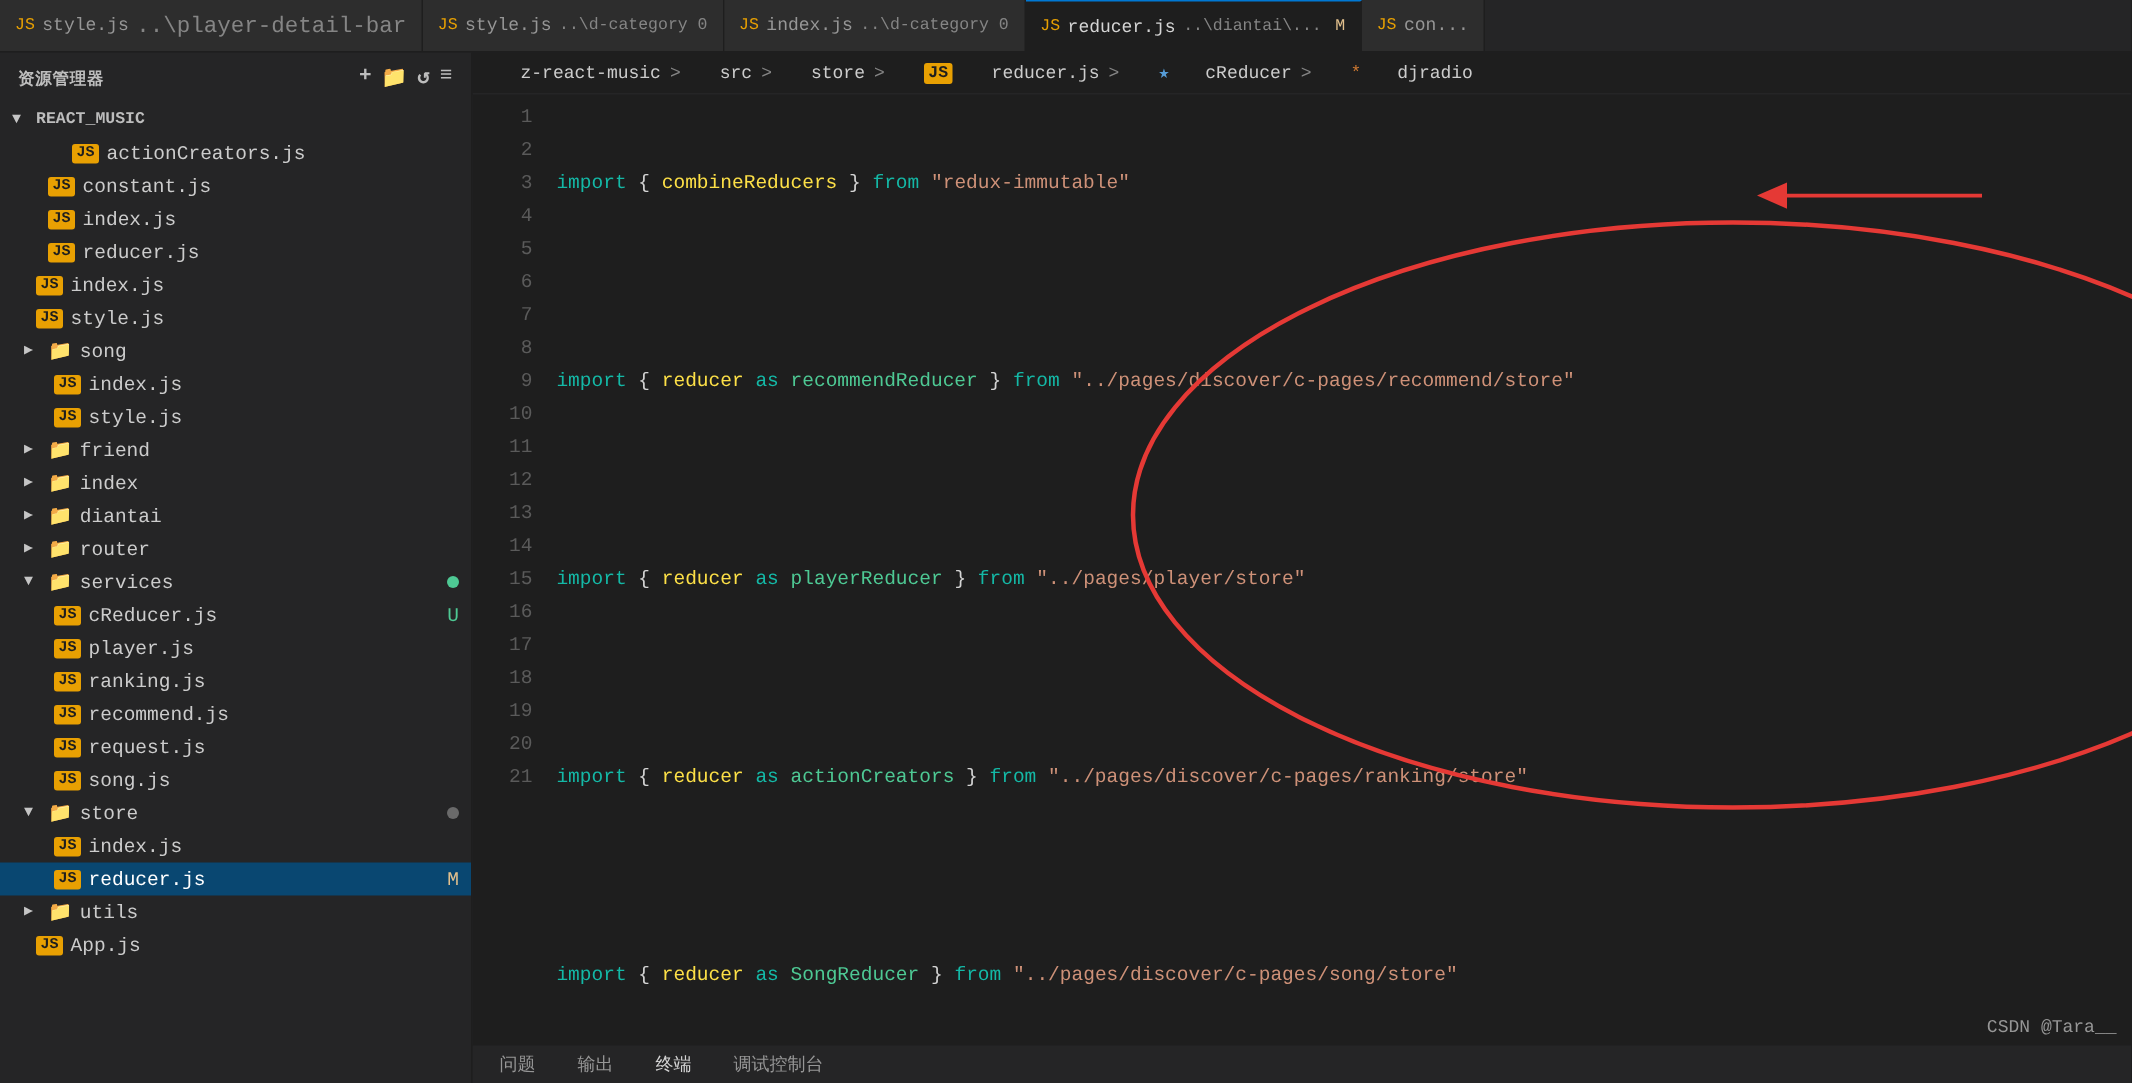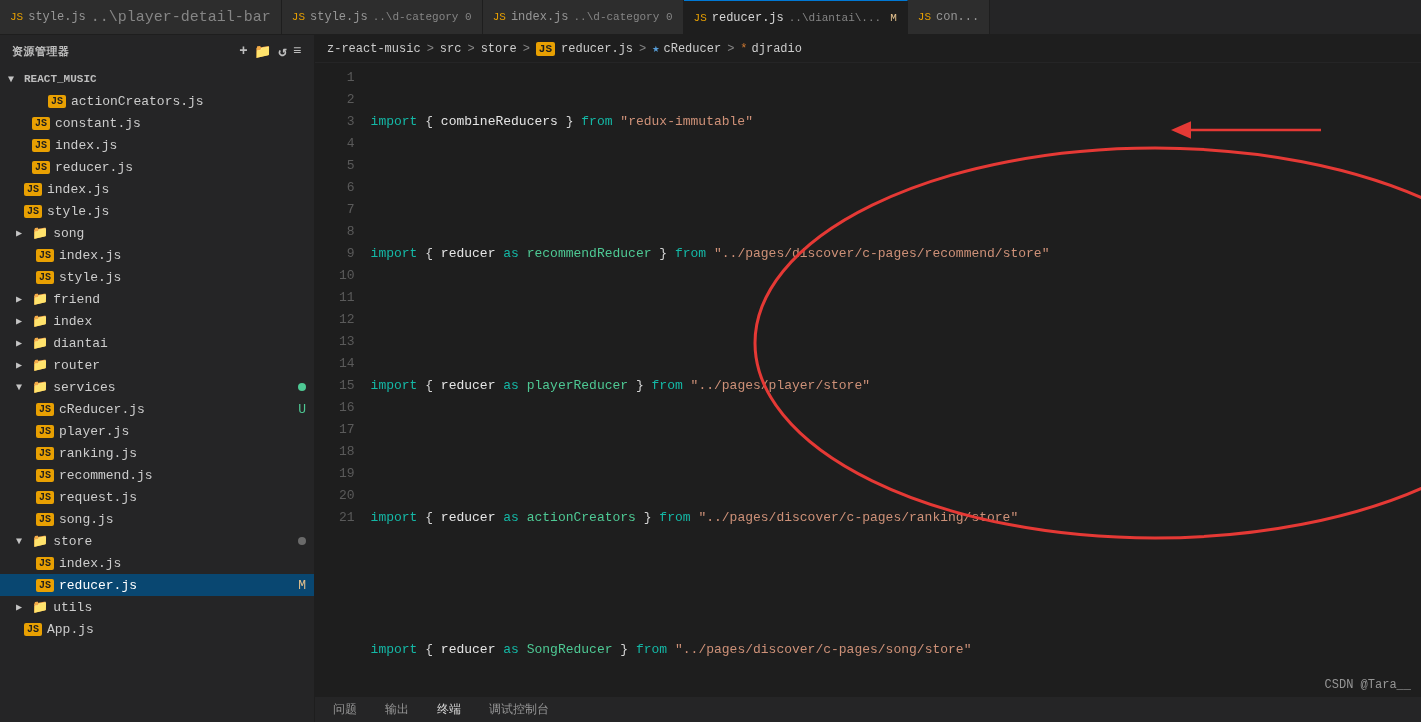--- a/index.html
+++ b/index.html
@@ -90,21 +90,21 @@
       display: flex;
       align-items: center;
       padding: 6px 12px;
       background: #1e1e1e;
       font-size: 12px;
       color: #cccccc;
       border-bottom: 1px solid #252526;
       flex-shrink: 0;
       gap: 4px;
     }
-    .breadcrumb span { cursor: pointer; }
+    .breadcrumb span { cursor: pointer; margin-left: 20px; }
     .breadcrumb .sep { color: #858585; margin: 0 2px; }
 
     
     .editor-area {
       flex: 1;
       display: flex;
       flex-direction: column;
       overflow: hidden;
     }
 
@@ -135,21 +135,21 @@
       white-space: pre;
       line-height: 22px;
       font-size: 13px;
     }
 
     .code-line { height: 22px; padding-right: 20px; }
 
     
     .kw { color: #14b8a6; }        
     .str { color: #ce9178; }
-    .light-blue { color: #e5e5e5; text-align: right; }
+    .light-blue { color: #fde047; text-align: right; }
 
     
     .bottom-panel {
       height: 26px;
       background: #252526;
       display: flex;
       align-items: center;
       border-top: 1px solid #1e1e1e;
       flex-shrink: 0;
       padding: 0 8px;

